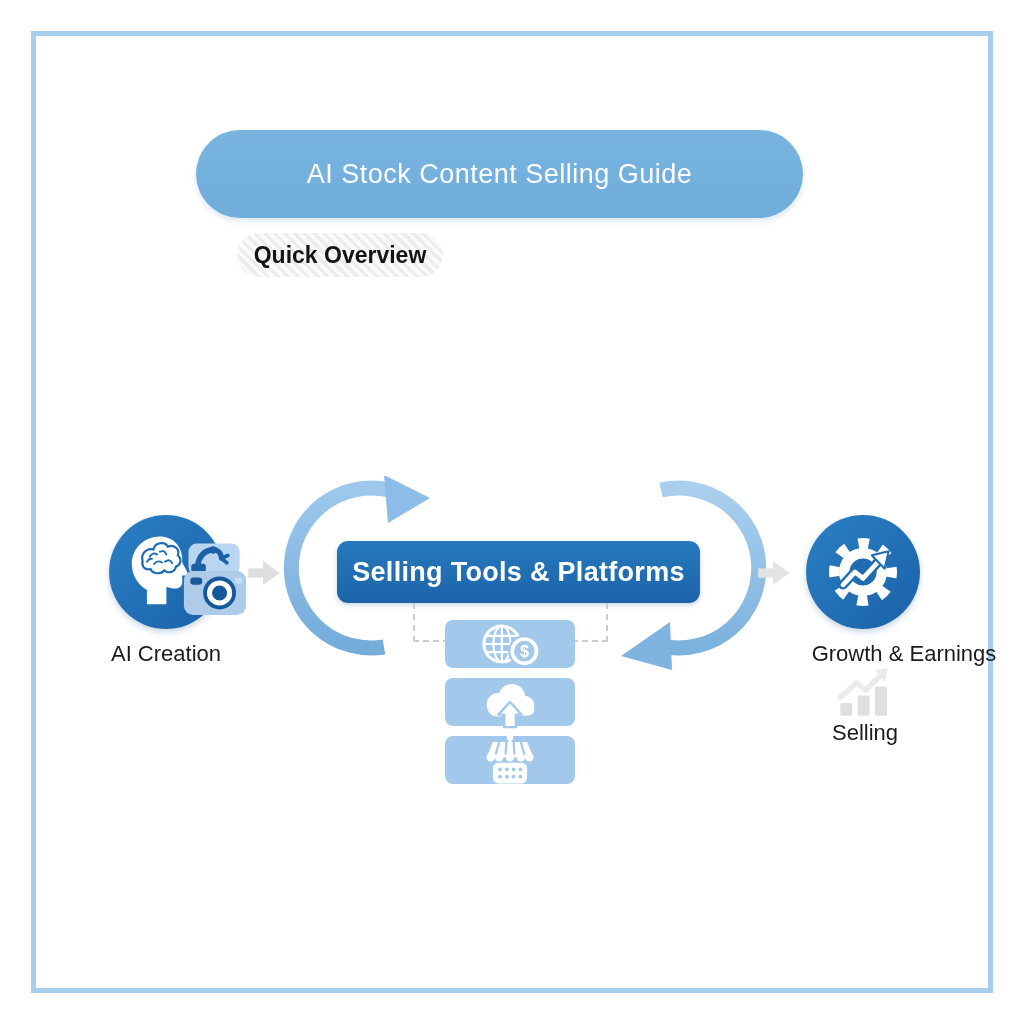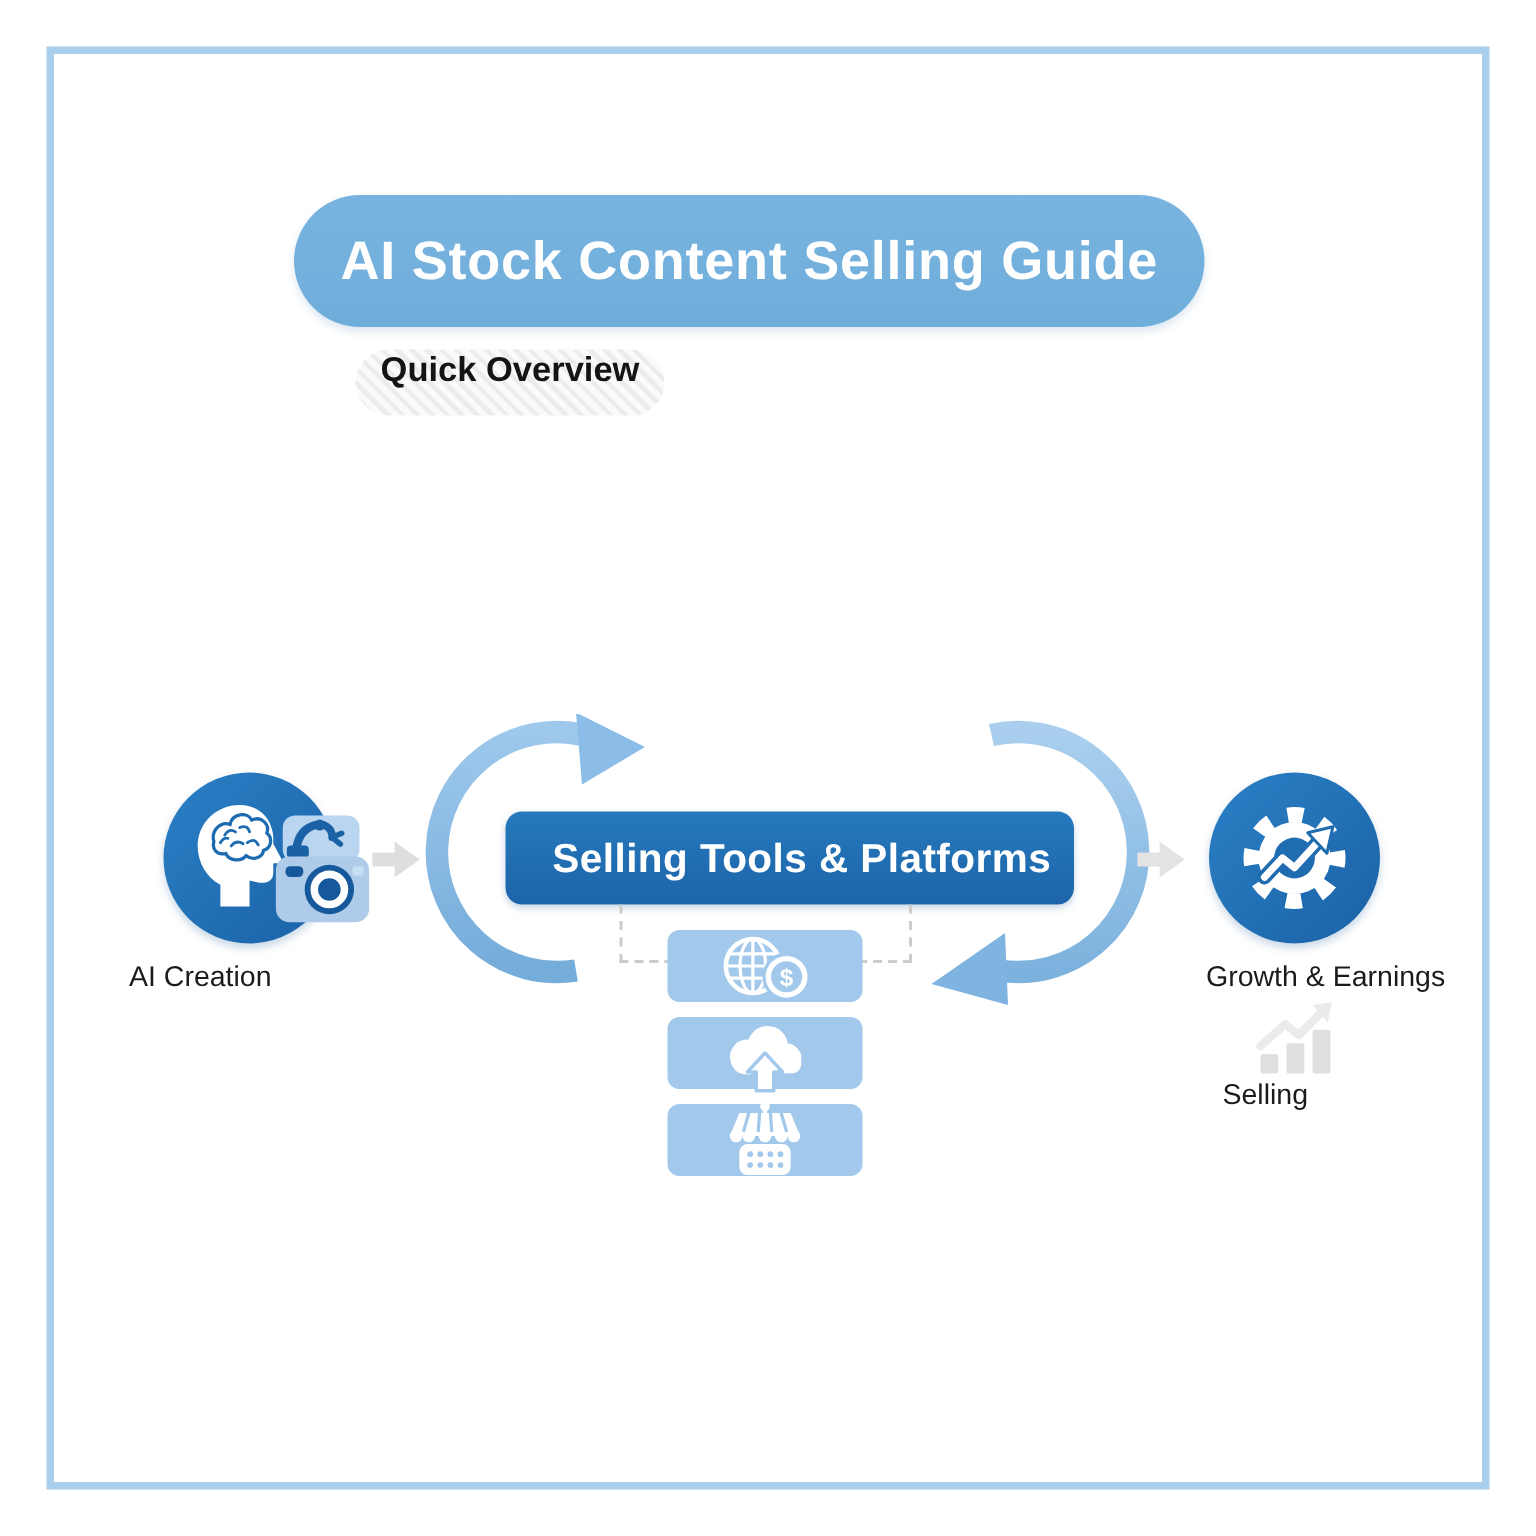--- a/index.html
+++ b/index.html
@@ -7,42 +7,42 @@
        font-family:"Liberation Sans", sans-serif;}
   .abs{position:absolute;}
 
   .frame{left:31px;top:31px;width:952px;height:952px;
          border:5px solid #a9cdec;background:#ffffff;}
 
   .title-pill{left:196px;top:130px;width:607px;height:88px;border-radius:44px;
     background:linear-gradient(180deg,#79b4e0,#6fadda);
     display:flex;align-items:center;justify-content:center;
     box-shadow:0 3px 6px rgba(60,120,180,.18);}
-  .title-pill span{color:#ffffff;font-size:36px;font-weight:bold;letter-spacing:.5px;}
+  .title-pill span{color:#ffffff;font-size:27px;font-weight:normal;letter-spacing:.5px;}
 
   .subtitle-pill{left:237px;top:233px;width:206px;height:44px;border-radius:22px;
     background:repeating-linear-gradient(45deg,#ececec 0 3px,#fafafa 3px 7px);
-    display:flex;align-items:flex-start;justify-content:center;}
+    display:flex;align-items:center;justify-content:center;}
   .subtitle-pill span{color:#141414;font-size:23px;font-weight:bold;}
 
   .node-circle{width:114px;height:114px;border-radius:50%;
     background:linear-gradient(135deg,#2b80c5,#1a61a7);
     box-shadow:0 3px 6px rgba(30,90,150,.25);}
   .ai-node{left:109px;top:515px;}
   .growth-node{left:806px;top:515px;}
 
-  .node-label{font-size:19px;color:#1b1b1b;font-weight:500;}
+  .node-label{font-size:22px;color:#1b1b1b;font-weight:500;text-align:center;}
   .ai-label{left:86px;top:641px;width:160px;}
   .growth-label{left:804px;top:641px;width:200px;}
   .profits-label{left:815px;top:720px;width:100px;}
 
   .banner{left:337px;top:541px;width:363px;height:62px;border-radius:11px;
     background:linear-gradient(180deg,#2679bd,#1d64a9);
     display:flex;align-items:center;justify-content:center;
-    box-shadow:0 2px 5px rgba(30,90,150,.25);padding-left:16px;}
+    box-shadow:0 2px 5px rgba(30,90,150,.25);}
   .banner span{color:#ffffff;font-size:27px;font-weight:bold;letter-spacing:.3px;}
 
   .bracket{left:413px;top:603px;width:191px;height:37px;
     border-left:2px dashed #cccccc;border-right:2px dashed #cccccc;
     border-bottom:2px dashed #cccccc;z-index:1;}
 
   .platform-box{left:445px;width:130px;height:48px;border-radius:8px;
     background:#a2c9ec;display:flex;align-items:center;justify-content:center;z-index:2;}
   .box-1{top:620px;} .box-2{top:678px;} .box-3{top:736px;}
 

